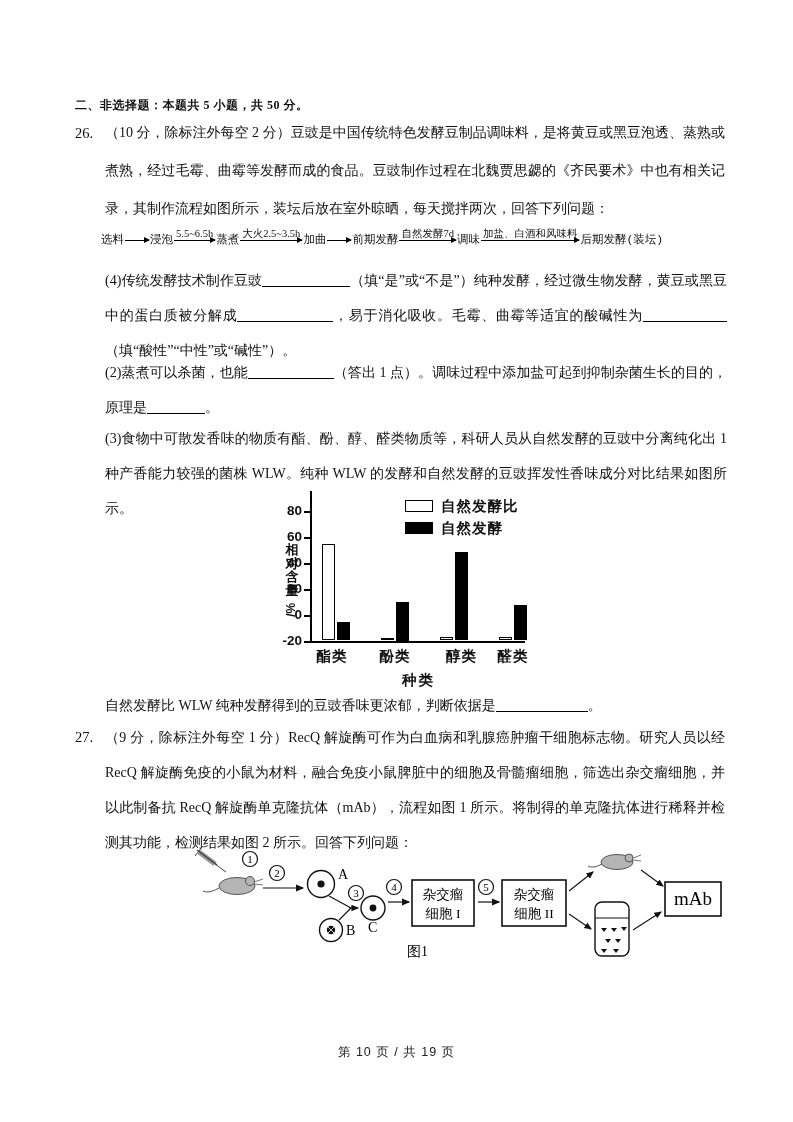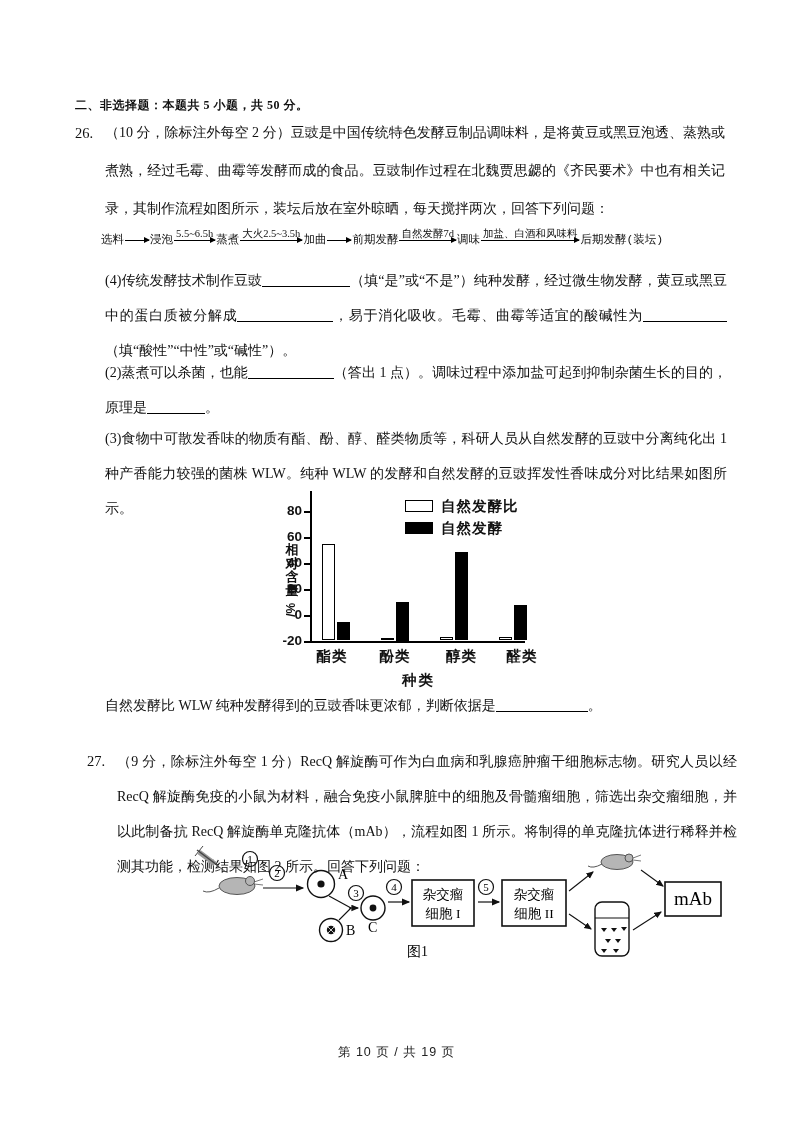--- a/index.html
+++ b/index.html
@@ -124,27 +124,27 @@
     <div class="bar" style="left: 54px; top: 135.3px; width: 13px; height: 18.2px; background: rgb(0, 0, 0);"></div>
     <div class="catlabel" style="left: 26px; top: 159.5px;">酯类</div>
     <div class="bar" style="left: 98px; top: 150.9px; width: 13px; height: 2.6px; background: rgb(255, 255, 255);"></div>
     <div class="bar" style="left: 113px; top: 114.5px; width: 13px; height: 39px; background: rgb(0, 0, 0);"></div>
     <div class="catlabel" style="left: 89px; top: 159.5px;">酚类</div>
     <div class="bar" style="left: 157px; top: 149.6px; width: 13px; height: 3.9px; background: rgb(255, 255, 255);"></div>
     <div class="bar" style="left: 172px; top: 65.1px; width: 13px; height: 88.4px; background: rgb(0, 0, 0);"></div>
     <div class="catlabel" style="left: 148px; top: 159.5px; text-align: right;">醇类</div>
     <div class="bar" style="left: 216px; top: 149.6px; width: 13px; height: 3.9px; background: rgb(255, 255, 255);"></div>
     <div class="bar" style="left: 231px; top: 118.4px; width: 13px; height: 35.1px; background: rgb(0, 0, 0);"></div>
-    <div class="catlabel" style="left: 207px; top: 159.5px; margin-left: 9px;">醛类</div>
+    <div class="catlabel" style="left: 207px; top: 159.5px;">醛类</div>
     <div class="xlabel" style="left: 119px; top: 183.5px;">种类</div>
   </div>
 
 <div class="abs part" style="top:688px;"><span>自然发酵比 WLW 纯种发酵得到的豆豉香味更浓郁，判断依据是</span><span class="blank" style="width: 92px;"></span><span>。</span></div>
 
-<div class="abs question q27" style="left:75px;top:744px;margin-left:12px;">
+<div class="abs question q27" style="left:75px;top:720px;">
   <div class="qnum">27.</div>
   <div class="qbody">（9 分，除标注外每空 1 分）RecQ 解旋酶可作为白血病和乳腺癌肿瘤干细胞标志物。研究人员以经 RecQ 解旋酶免疫的小鼠为材料，融合免疫小鼠脾脏中的细胞及骨髓瘤细胞，筛选出杂交瘤细胞，并以此制备抗 RecQ 解旋酶单克隆抗体（mAb），流程如图 1 所示。将制得的单克隆抗体进行稀释并检测其功能，检测结果如图 2 所示。回答下列问题：</div>
 </div>
 
 <div class="abs" style="left:193px;top:846px;">
 <svg width="530" height="118" viewBox="0 0 530 118">
   <defs>
     <marker id="ah" markerWidth="8" markerHeight="8" refX="6" refY="3" orient="auto">
       <path d="M0,0 L7,3 L0,6 Z" fill="#111"></path>
     </marker>

